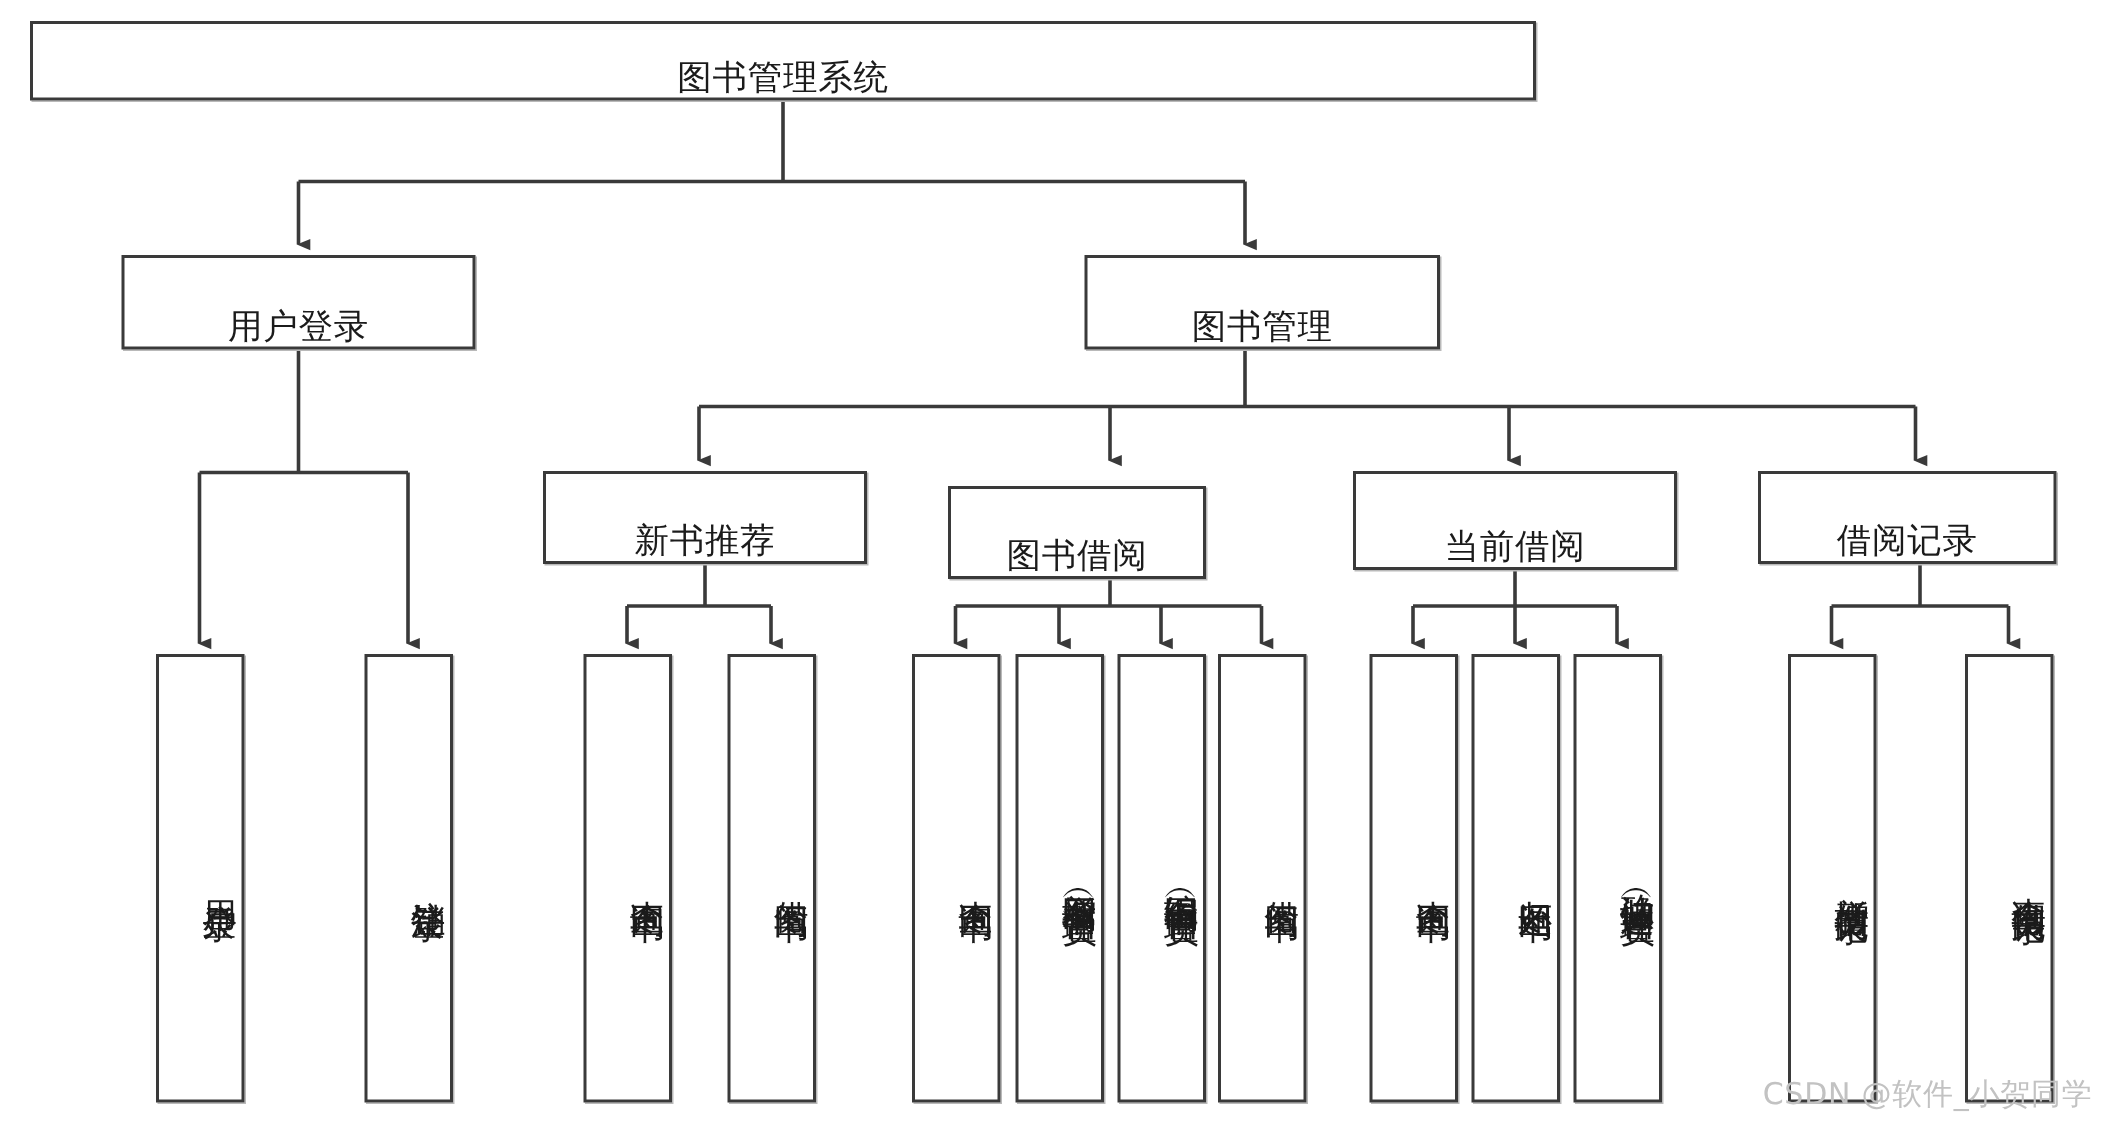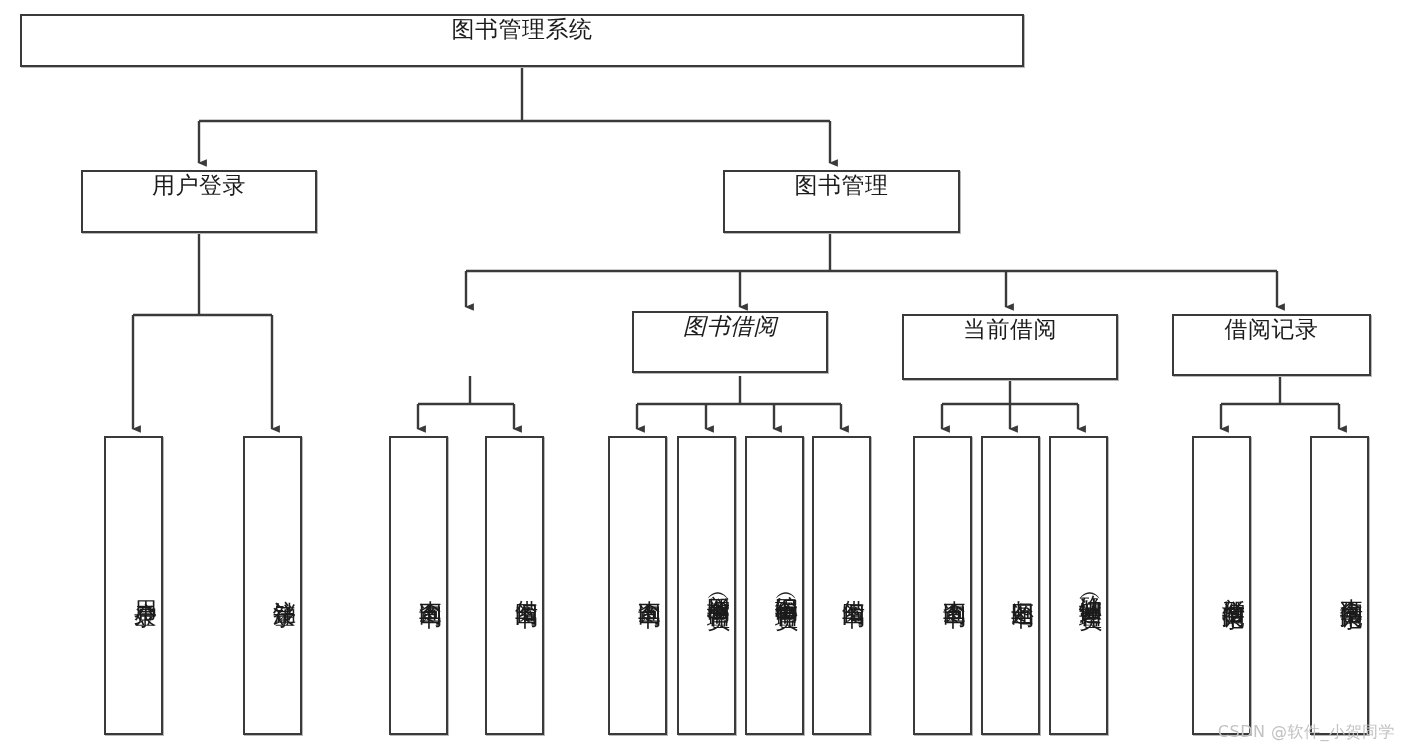--- a/index.html
+++ b/index.html
@@ -26,21 +26,21 @@
     height: 747px;
     pointer-events: none;
   }
   .node {
     position: absolute;
     box-sizing: border-box;
     background: #ffffff;
     border: 2px solid #3a3a3a;
     box-shadow: 1px 1px 0 0 #b9b9b9;
     display: flex;
-    align-items: flex-start;
+    align-items: flex-end;
     justify-content: center;
     color: #1b1b1b;
     text-align: center;
   }
   .node.horiz {
     font-size: 23px;
     letter-spacing: 0.5px;
     line-height: 1.15;
   }
   .node.vert {
@@ -55,21 +55,21 @@
   }
   .node.vert .vtext {
     writing-mode: vertical-rl;
     text-orientation: upright;
     display: block;
   }
   .watermark {
     position: absolute;
     right: 10px;
     bottom: 4px;
-    font-size: 16px;
+    font-size: 20px;
     color: #c2c2c2;
     letter-spacing: 0.5px;
     white-space: nowrap;
     user-select: none;
   }
 </style>
 </head>
 <body>
 
 <div id="diagram-root">
@@ -141,21 +141,24 @@
     <span>图书管理系统</span>
   </div>
 
   <div class="node horiz" style="left:81px; top:170px; width:236px; height:63px;">
     <span>用户登录</span>
   </div>
   <div class="node horiz" style="left:723px; top:170px; width:237px; height:63px;">
     <span>图书管理</span>
   </div>
 
-  <div class="node horiz" style="left:632px; top:311px; width:196px; height:62px;font-style:italic;">
+  <div class="node horiz" style="left:362px; top:314px; width:216px; height:62px;">
+    <span>新书推荐</span>
+  </div>
+  <div class="node horiz" style="left:632px; top:324px; width:172px; height:62px;">
     <span>图书借阅</span>
   </div>
   <div class="node horiz" style="left:902px; top:314px; width:216px; height:66px;">
     <span>当前借阅</span>
   </div>
   <div class="node horiz" style="left:1172px; top:314px; width:199px; height:62px;">
     <span>借阅记录</span>
   </div>
 
   <div class="node vert" style="left:104px; top:436px; width:59px; height:299px;">

